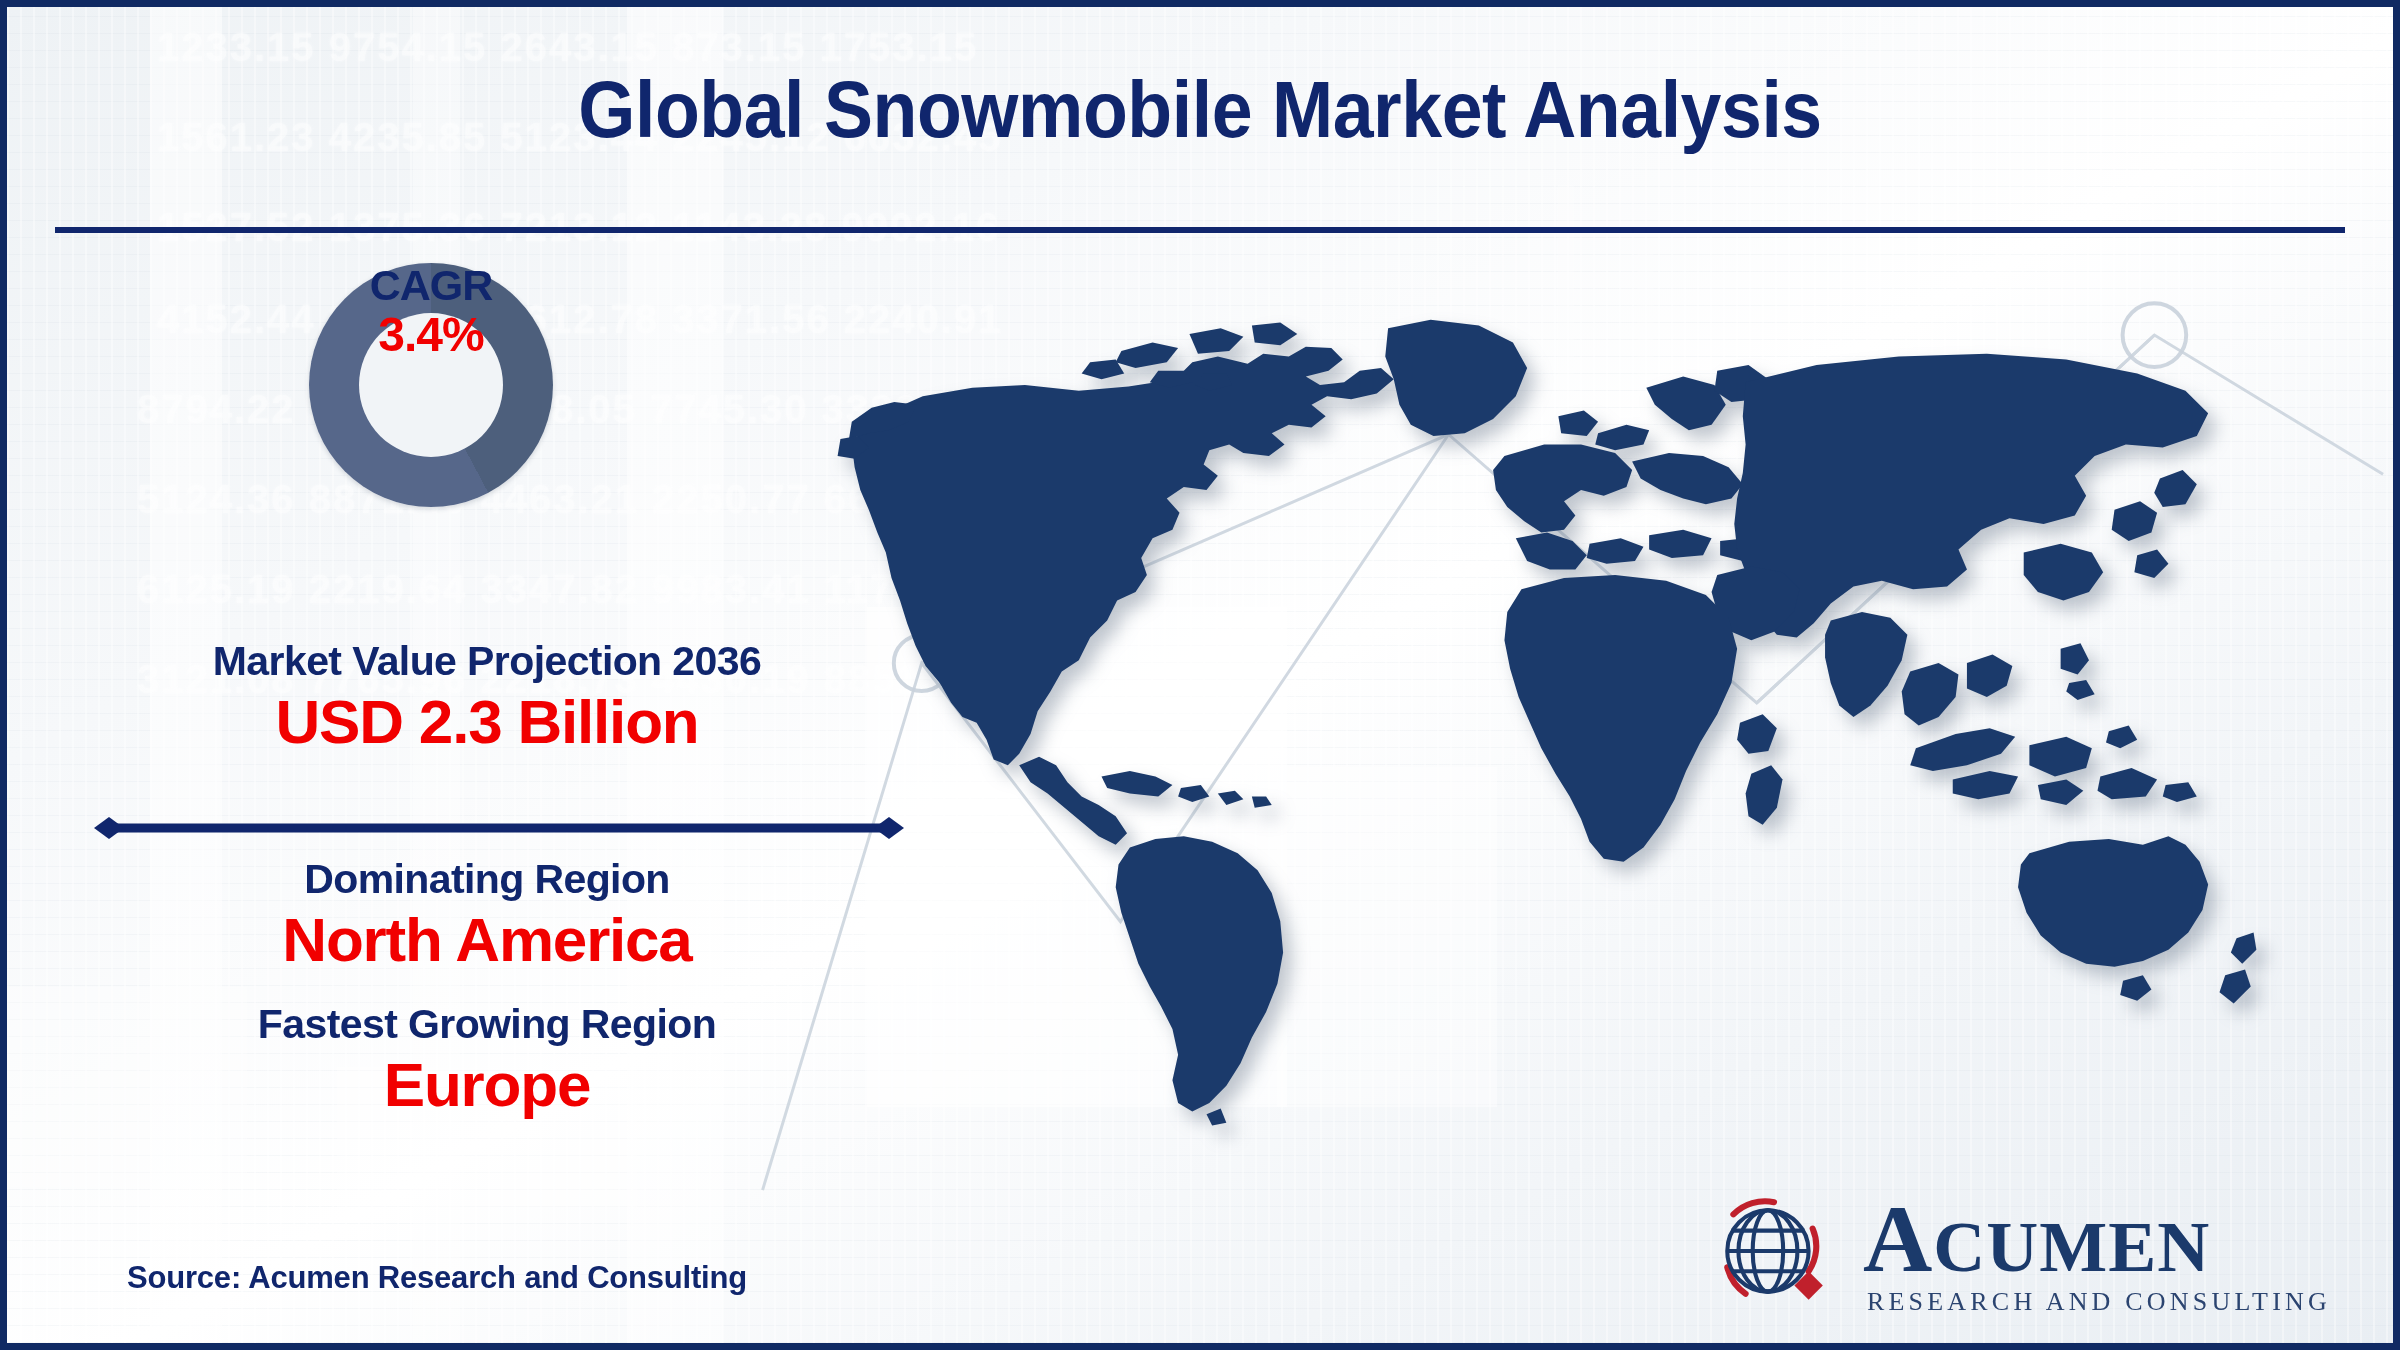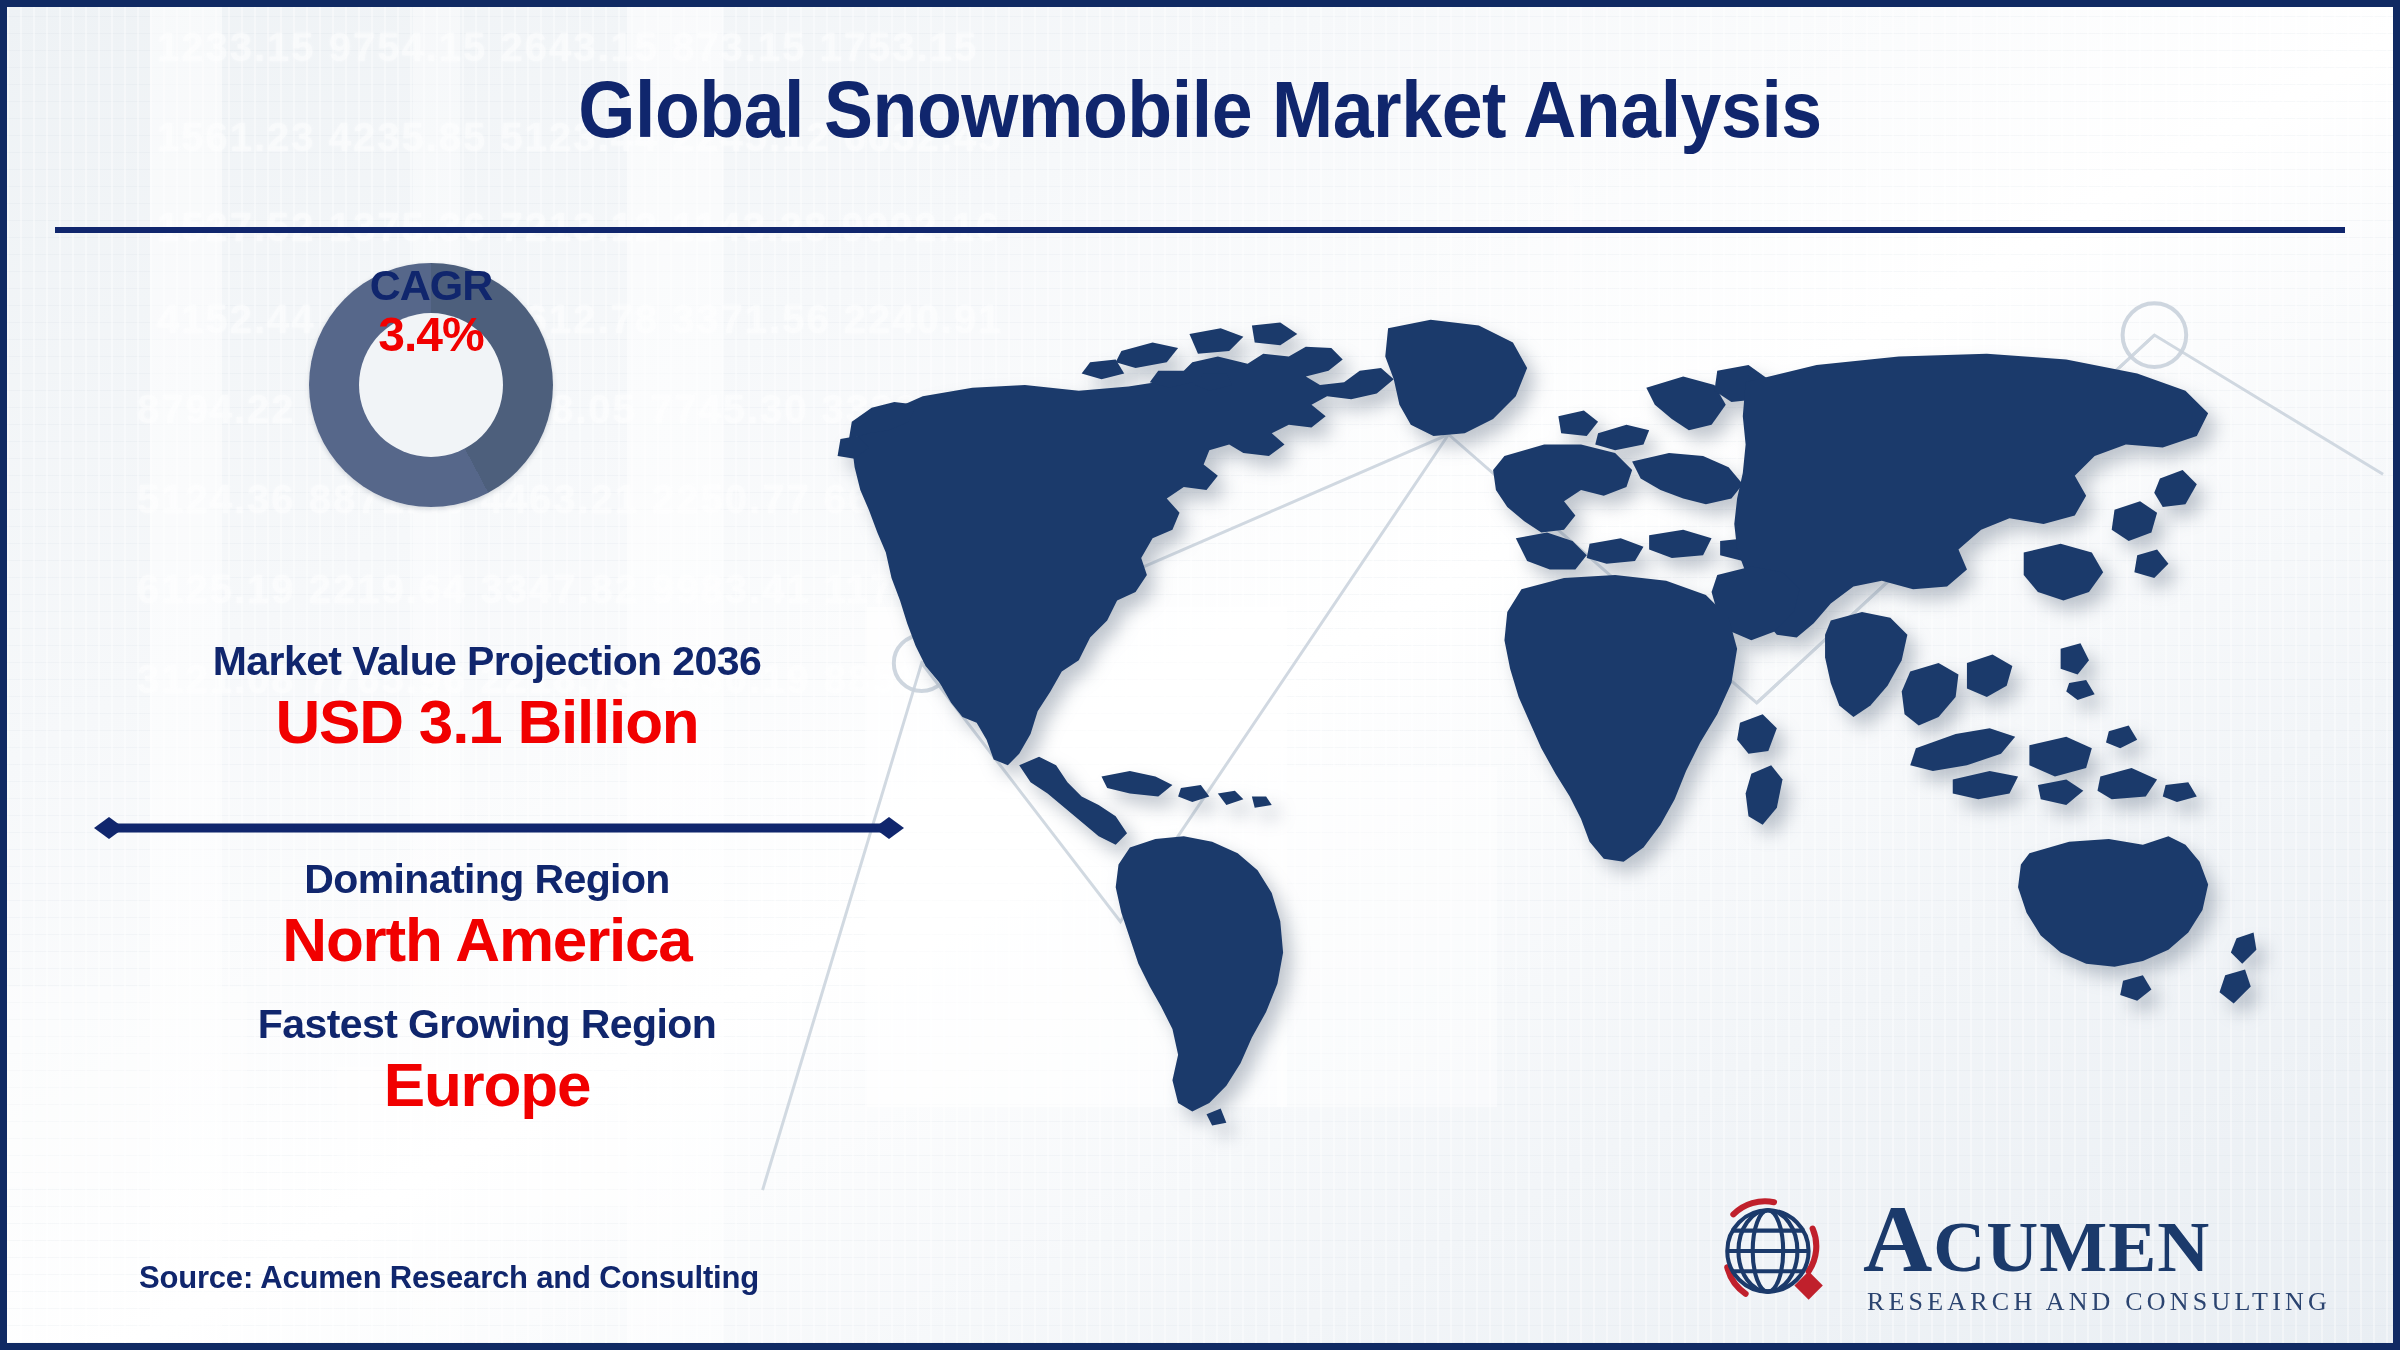--- a/index.html
+++ b/index.html
@@ -115,21 +115,21 @@
     font-size:56px; font-weight:700; color:#f10000;
     letter-spacing:-1.2px; line-height:1.18;
   }
   .stat-value.big{ font-size:62px; }
 
   .divider{
     position:absolute; left:86px; top:810px; width:812px; height:22px;
   }
 
   .source{
-    position:absolute; left:132px; top:1253px;
+    position:absolute; left:120px; top:1253px;
     font-size:31px; font-weight:700; color:#10266d; letter-spacing:-.2px;
   }
 
   
   .map{
     position:absolute; left:830px; top:290px;
     width:1420px; height:830px;
     filter:drop-shadow(9px 11px 9px rgba(90,105,125,.38));
   }
   .map svg{ width:100%; height:100%; display:block; }
@@ -202,21 +202,21 @@
     <div class="donut"></div>
     <div class="donut-text">
       <div class="donut-label">CAGR</div>
       <div class="donut-value">3.4%</div>
     </div>
   </div>
 
   <div class="stats">
     <div>
       <div class="stat-label">Market Value Projection 2036</div>
-      <div class="stat-value big">USD 3.1 Billion</div>
+      <div class="stat-value big">USD 2.3 Billion</div>
     </div>
     <div style="height:96px"></div>
     <div>
       <div class="stat-label">Dominating Region</div>
       <div class="stat-value big">North America</div>
     </div>
     <div style="height:24px"></div>
     <div>
       <div class="stat-label">Fastest Growing Region</div>
       <div class="stat-value big">Europe</div>

